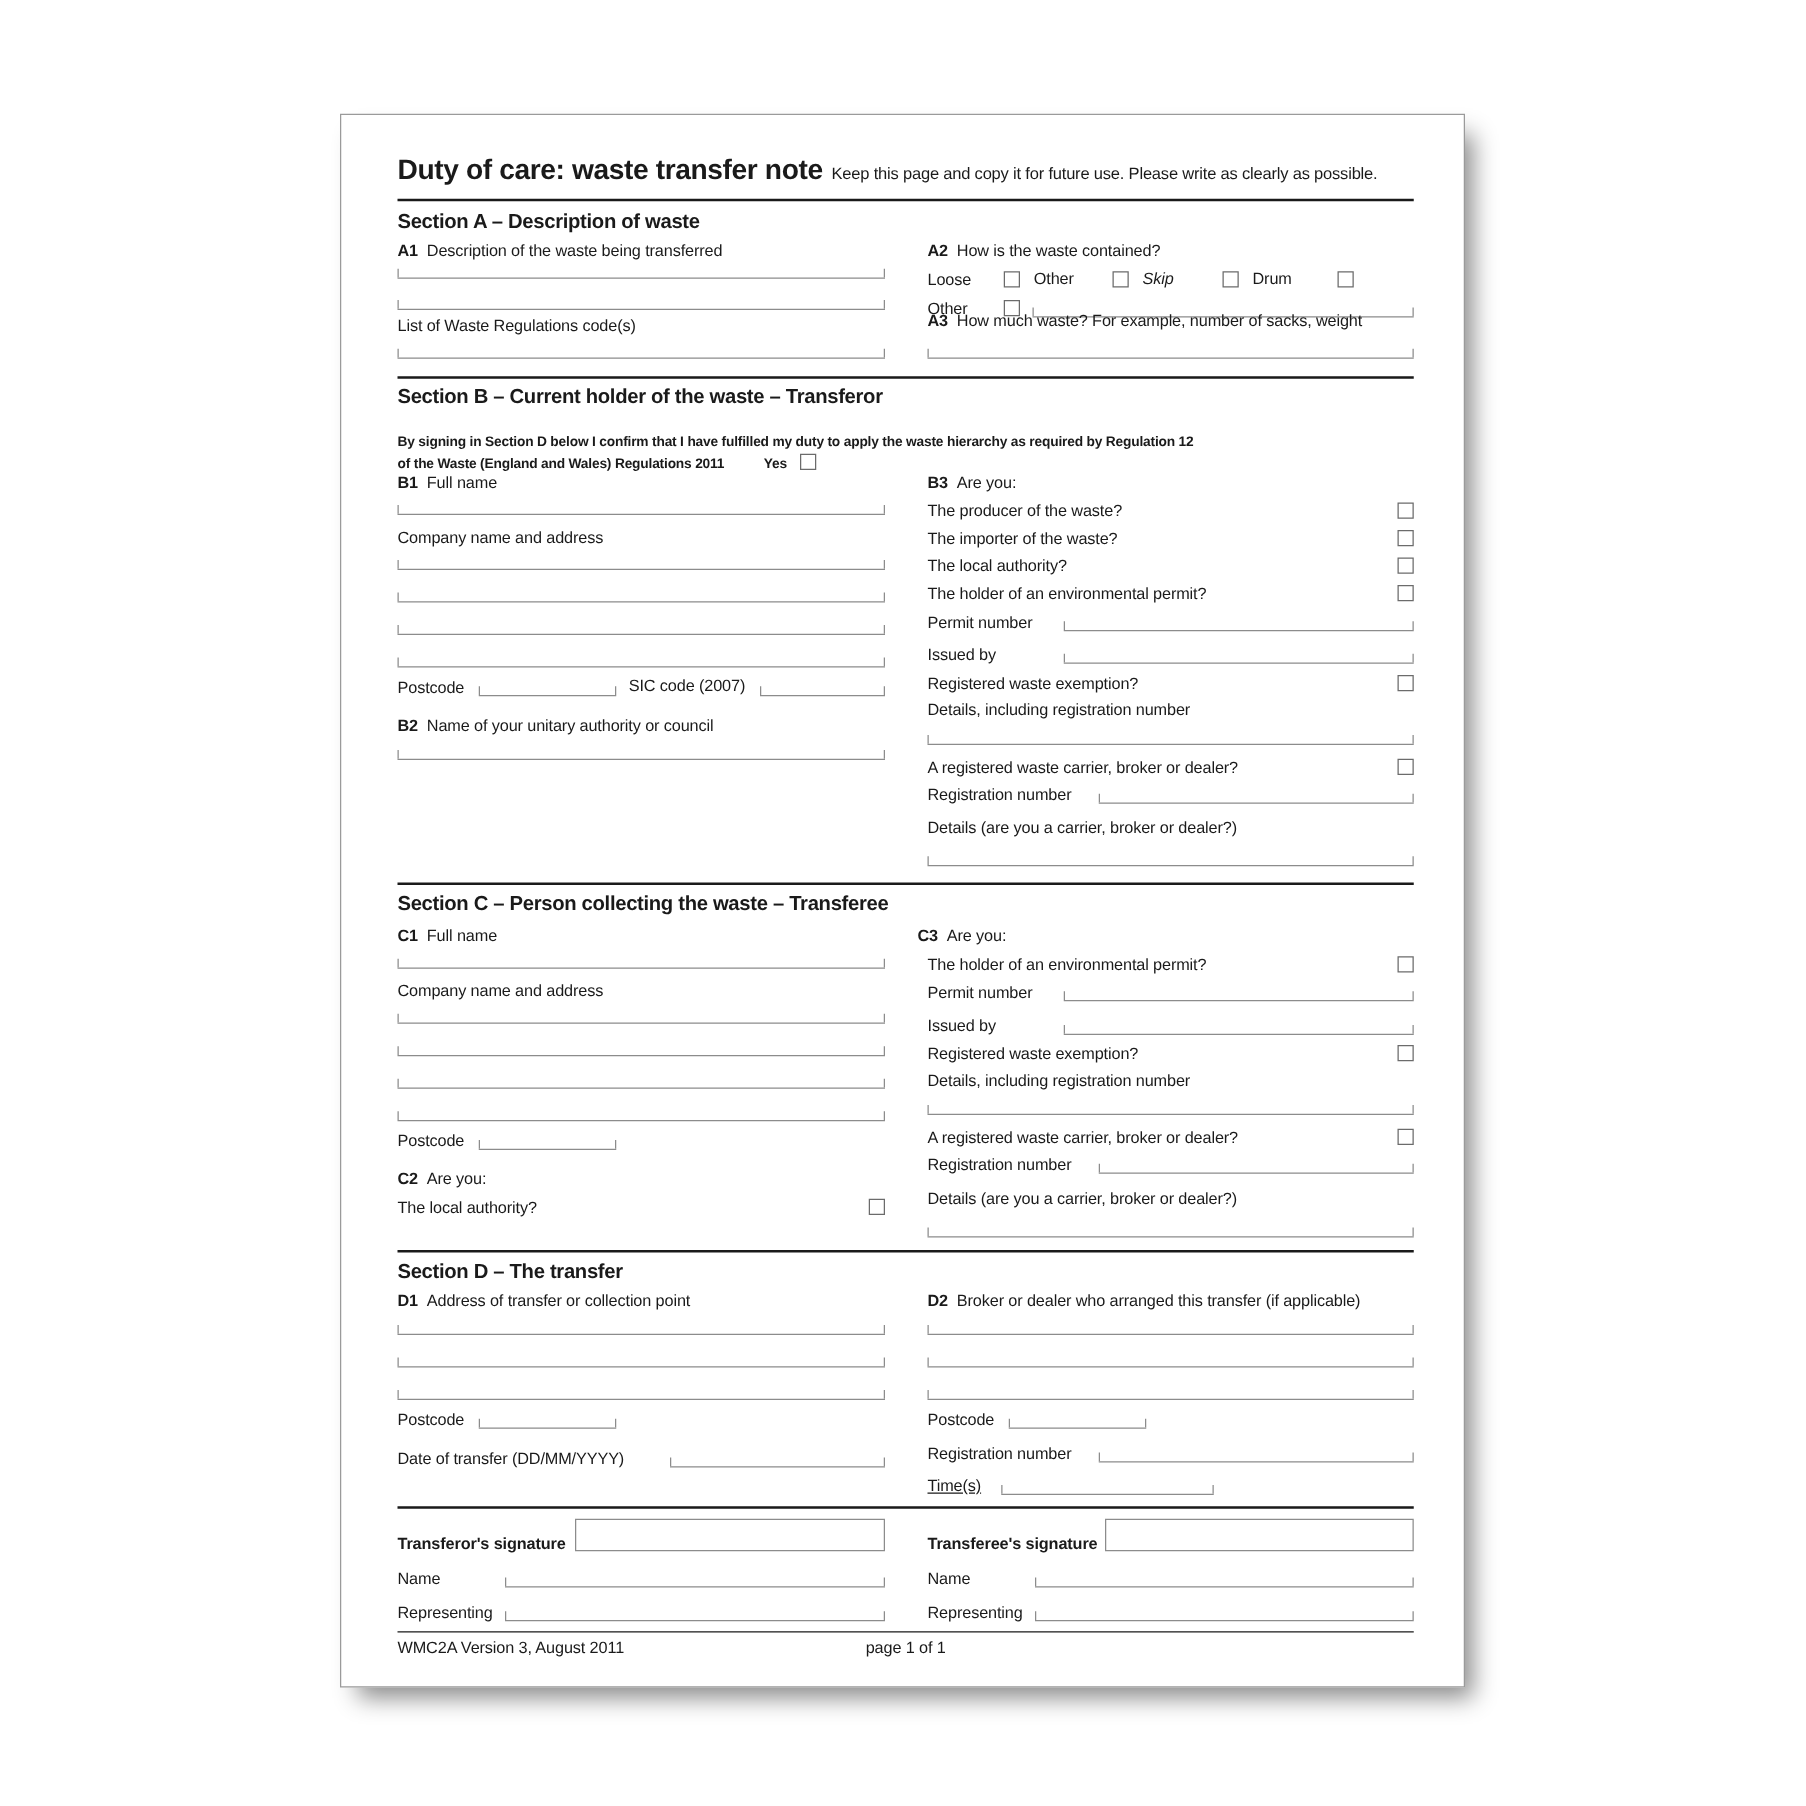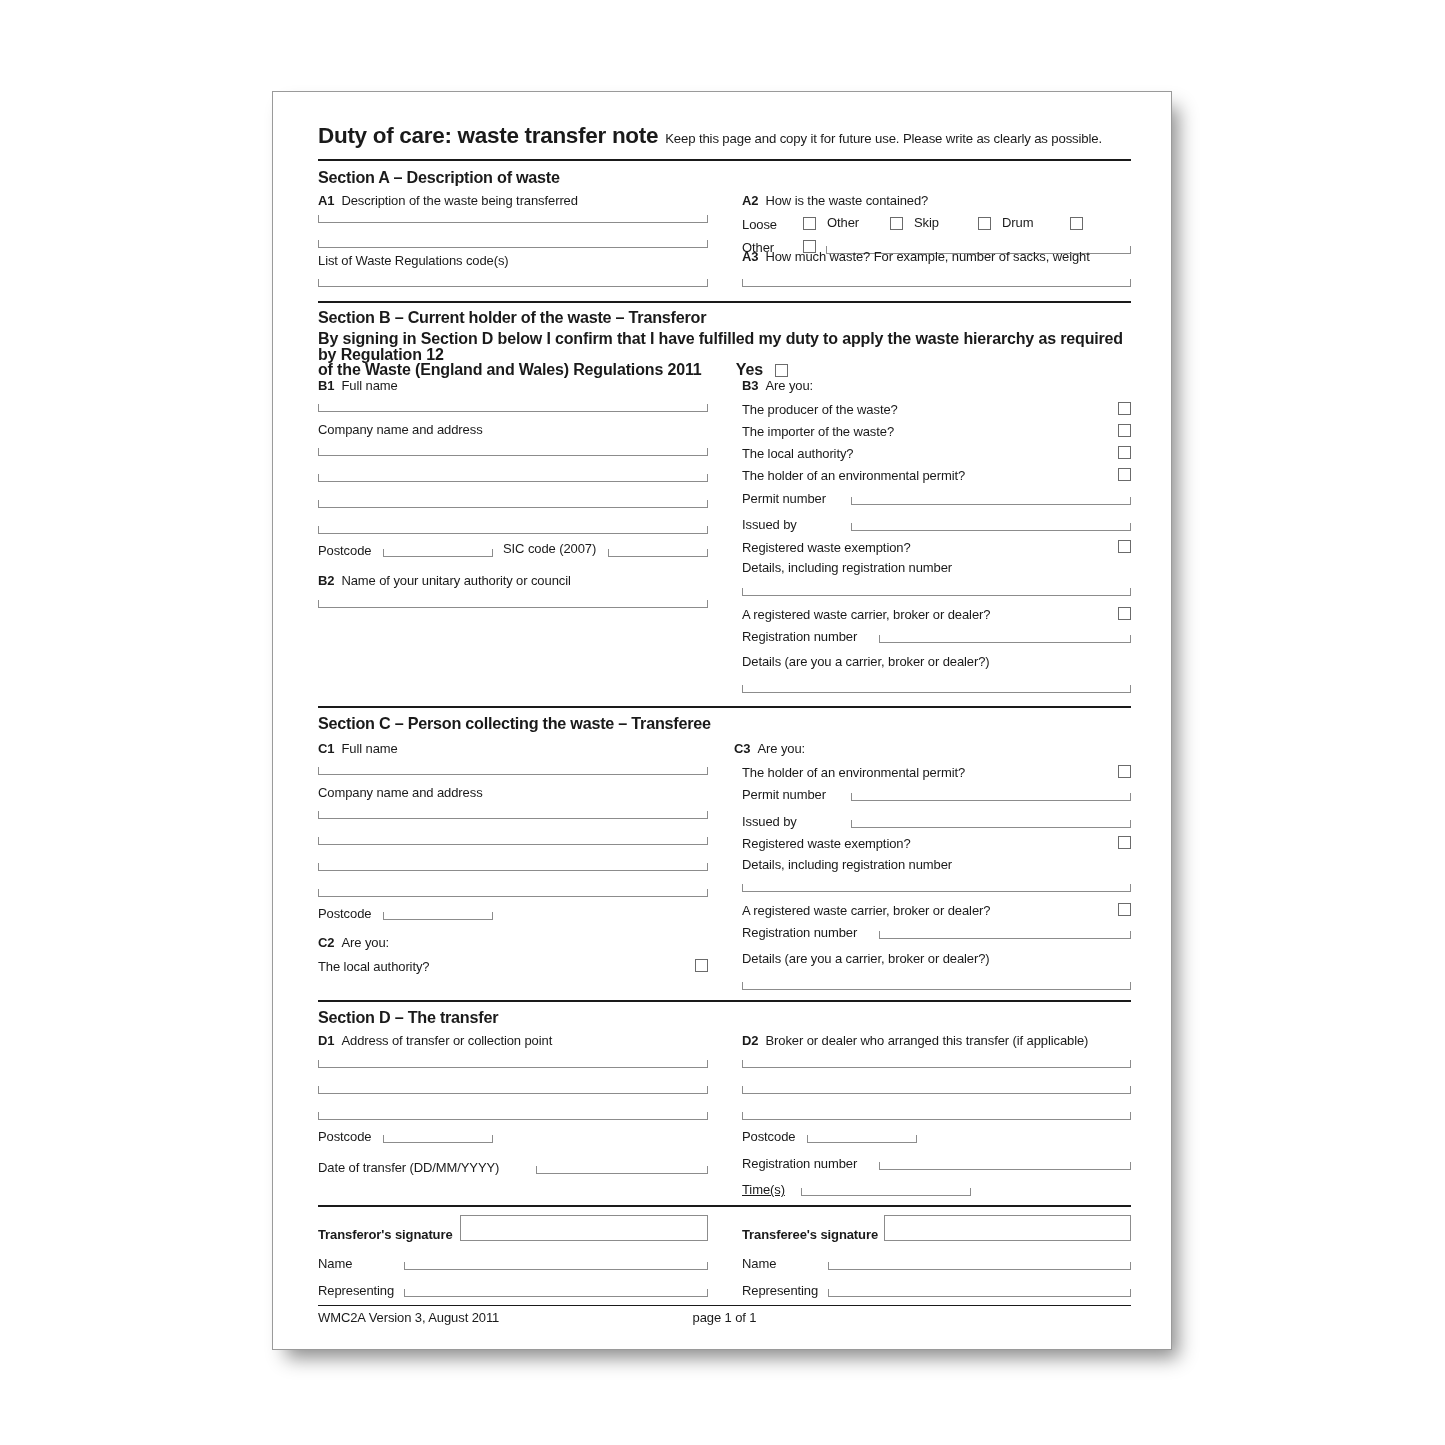--- a/index.html
+++ b/index.html
@@ -55,24 +55,25 @@
     letter-spacing: -0.25px;
     margin: 0;
   }
   .lbl {
     font-size: 13px;
     letter-spacing: -0.1px;
     white-space: nowrap;
   }
   .lbl b { font-weight: bold; }
   .intro {
-    font-size: 16px;
+    font-size: 11px;
     letter-spacing: -0.15px;
     font-weight: 600;
     line-height: 15.6px;
+    margin-top: 16px;
   }
 
   
   .rule-thick {
     border: 0;
     border-top: 2.4px solid #1a1a1a;
     margin: 0;
     width: 100%;
   }
   .rule-thin {
@@ -142,21 +143,21 @@
     <div class="fl abs" style="left:0; top:152px; width:390px;"></div>
 
     <div class="abs lbl" style="left:424px; top:70px;">
       <b>A2</b>&nbsp;&nbsp;<span>How is the waste contained?</span>
     </div>
     <div class="abs" style="left:424px; top:92px; width:389px;">
       <span class="lbl">Loose</span>
       <span class="cb" style="position:absolute; left:61px; top:2px;"></span>
       <span class="lbl" style="position:absolute; left:85px; top:0;">Other</span>
       <span class="cb" style="position:absolute; left:148px; top:2px;"></span>
-      <span class="lbl" style="position:absolute; left:172px; top:0;">Skip</span>
+      <span class="lbl" style="position:absolute; left:172px; top:0;font-style:italic;">Skip</span>
       <span class="cb" style="position:absolute; left:236px; top:2px;"></span>
       <span class="lbl" style="position:absolute; left:260px; top:0;">Drum</span>
       <span class="cb" style="position:absolute; left:328px; top:2px;"></span>
     </div>
     <div class="abs" style="left:424px; top:115px; width:389px;">
       <span class="lbl">Other</span>
       <span class="cb" style="position:absolute; left:61px; top:2px;"></span>
       <span class="fl" style="position:absolute; left:84px; top:4px; width:305px;"></span>
     </div>
     <div class="abs lbl" style="left:424px; top:126px;">

